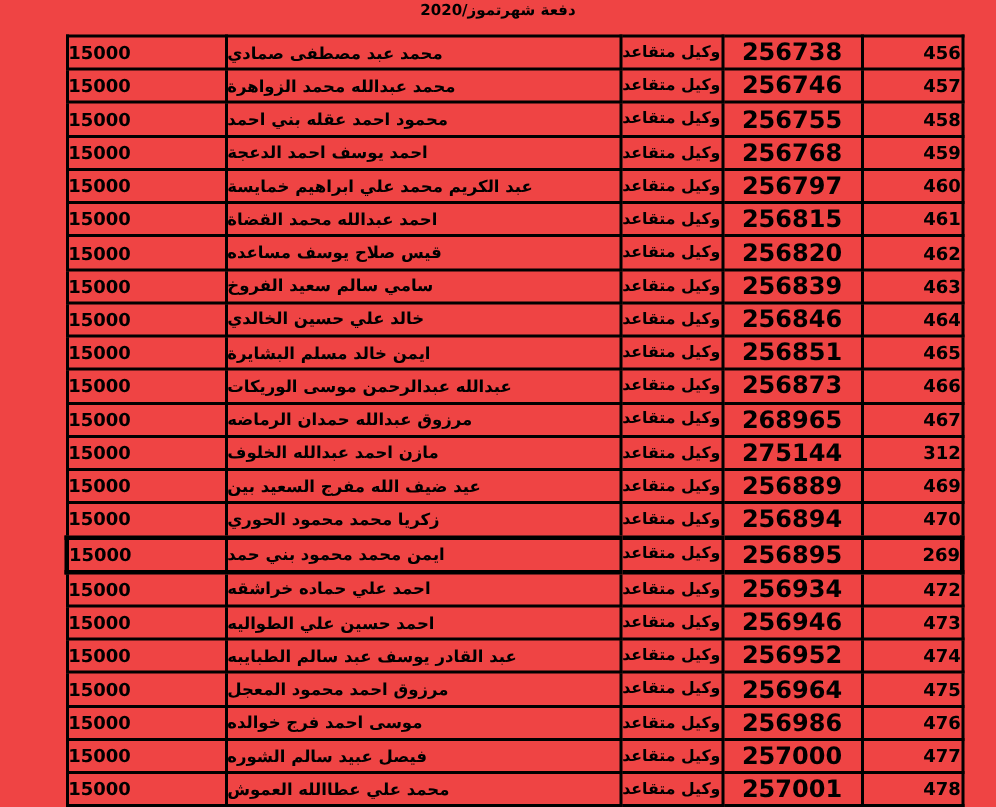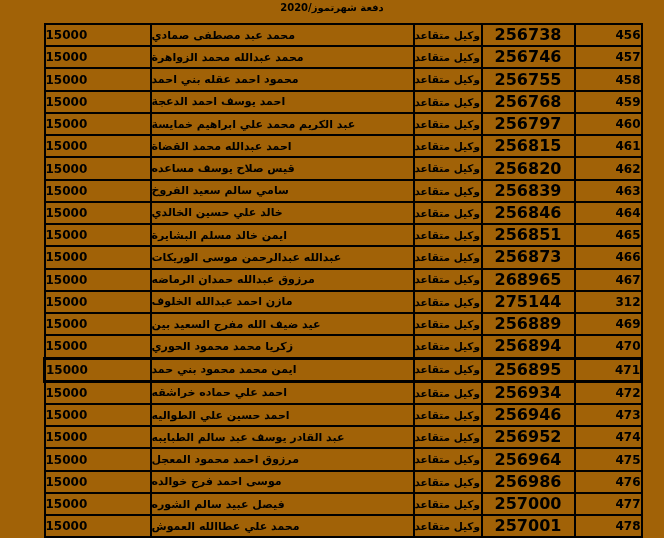--- a/index.html
+++ b/index.html
@@ -1,20 +1,20 @@
 <!DOCTYPE html>
 <html><head>
 <meta charset="utf-8">
 <style>
   html, body { margin: 0; padding: 0; background: #ffffff; }
   .page {
     position: relative;
     width: 664px;
     height: 538px;
-    background: #a16207;
+    background: #ef4444;
     overflow: hidden;
     font-family: "DejaVu Sans", sans-serif;
     color: #000000;
   }
   .title {
     position: absolute;
     top: 2px;
     left: 0;
     width: 100%;
     text-align: center;
@@ -35,21 +35,21 @@
     padding: 0;
     height: 20.24px;
     font-weight: bold;
     overflow: hidden;
     white-space: nowrap;
     vertical-align: middle;
     line-height: 1;
   }
   td.c-amount { text-align: left; font-size: 12px; }
   td.c-name   { text-align: left;  font-size: 11px; direction: rtl; padding-right: 1px; }
-  td.c-role   { text-align: left;   font-size: 10.5px; direction: rtl; padding-left: 2px; }
+  td.c-role   { text-align: center;   font-size: 10.5px; direction: rtl; padding-left: 2px; }
   td.c-id     { text-align: center; font-size: 16px; }
   td.c-no     { text-align: right; font-size: 12px; }
   tr.selected td { border-top-width: 3px; border-bottom-width: 3px; }
   tr.selected td:first-child { border-left-width: 3px; }
   tr.selected td:last-child  { border-right-width: 3px; }
 </style>
 </head>
 <body>
 
 <div class="page">
@@ -166,21 +166,21 @@
           <td class="c-name">زكريا محمد محمود الحوري</td>
           <td class="c-role">وكيل متقاعد</td>
           <td class="c-id">256894</td>
           <td class="c-no">470</td>
         </tr>
         <tr class="selected">
           <td class="c-amount">15000</td>
           <td class="c-name">ايمن محمد محمود بني حمد</td>
           <td class="c-role">وكيل متقاعد</td>
           <td class="c-id">256895</td>
-          <td class="c-no">471</td>
+          <td class="c-no">269</td>
         </tr>
         <tr>
           <td class="c-amount">15000</td>
           <td class="c-name">احمد علي حماده خراشقه</td>
           <td class="c-role">وكيل متقاعد</td>
           <td class="c-id">256934</td>
           <td class="c-no">472</td>
         </tr>
         <tr>
           <td class="c-amount">15000</td>

